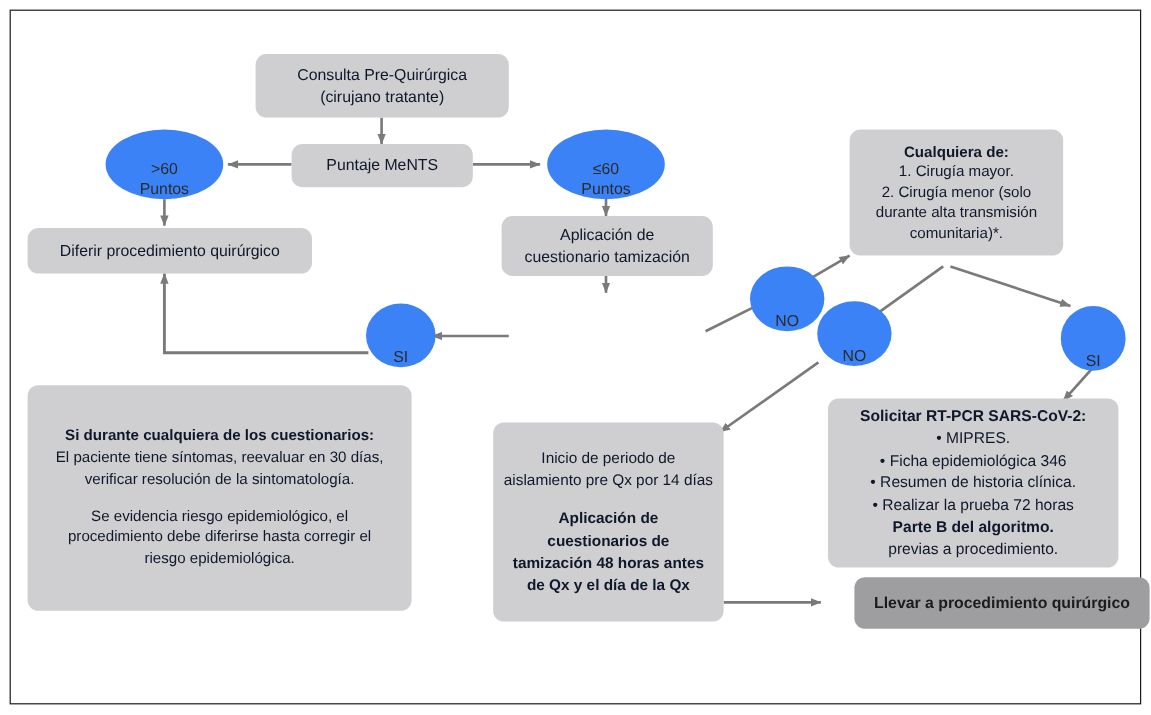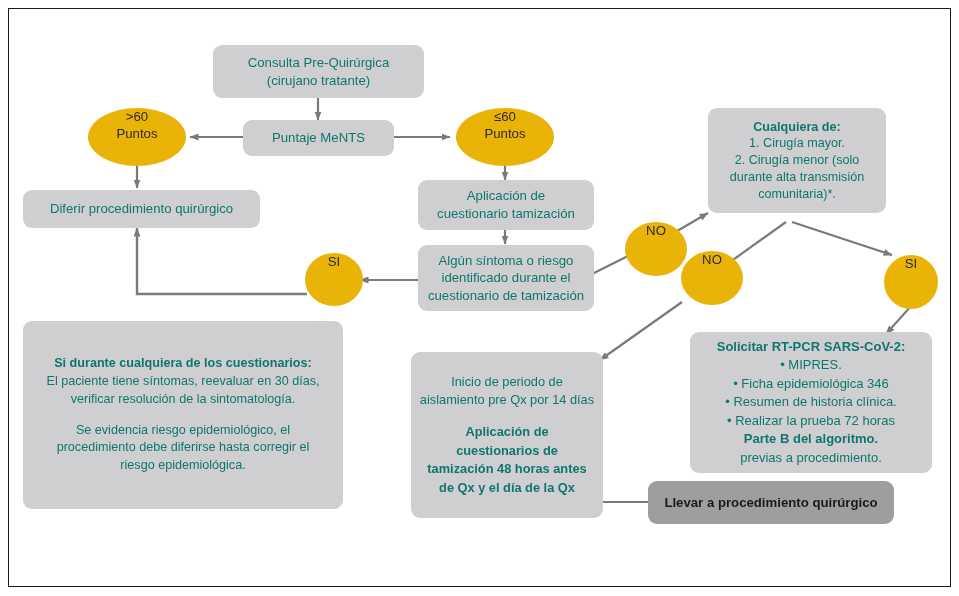--- a/index.html
+++ b/index.html
@@ -39,38 +39,38 @@
   }
   .node {
     position: absolute;
     box-sizing: border-box;
     background: #cfcfd1;
     border-radius: 9px;
     display: flex;
     align-items: center;
     justify-content: center;
     text-align: center;
-    color: #0f766e;
+    color: #0f172a;
     font-size: 13.2px;
     line-height: 1.33;
     padding: 4px 8px;
   }
   .node.dark {
     background: #9e9ea1;
     color: #1b1b1b;
     font-weight: bold;
   }
   .node .inner { width: 100%; }
   .ellipse {
     position: absolute;
     box-sizing: border-box;
-    background: #eab308;
+    background: #3b82f6;
     border-radius: 50%;
     display: flex;
-    align-items: flex-start;
+    align-items: flex-end;
     justify-content: center;
     text-align: center;
     color: #2b2b2b;
     font-size: 13.2px;
     line-height: 1.3;
   }
   .spacer { display: block; height: 13px; }
   .blist { text-align: center; }
 </style>
 </head>
@@ -151,27 +151,20 @@
     </div>
   </div>
 
   <div class="node" style="left:418px; top:180px; width:176px; height:50px;">
     <div class="inner">
       <div>Aplicación de</div>
       <div>cuestionario tamización</div>
     </div>
   </div>
 
-  <div class="node" style="left:418px; top:245px; width:176px; height:66px;">
-    <div class="inner">
-      <div>Algún síntoma o riesgo</div>
-      <div>identificado durante el</div>
-      <div>cuestionario de tamización</div>
-    </div>
-  </div>
 
   <div class="ellipse" style="left:305px; top:253px; width:58px; height:53px;">
     <div class="inner">
       <div>SI</div>
     </div>
   </div>
 
   <div class="ellipse" style="left:625px; top:222px; width:62px; height:54px;">
     <div class="inner">
       <div>NO</div>
@@ -229,19 +222,19 @@
       <div style="font-weight:bold;">Solicitar RT-PCR SARS-CoV-2:</div>
       <div>• MIPRES.</div>
       <div>• Ficha epidemiológica 346</div>
       <div>• Resumen de historia clínica.</div>
       <div>• Realizar la prueba 72 horas</div>
       <div style="font-weight:bold;">Parte B del algoritmo.</div>
       <div>previas a procedimiento.</div>
     </div>
   </div>
 
-  <div class="node dark" style="left:648px; top:481px; width:246px; height:43px;">
+  <div class="node dark" style="left:712px; top:481px; width:246px; height:43px;">
     <div class="inner">
       <div>Llevar a procedimiento quirúrgico</div>
     </div>
   </div>
 
 </div>
 
 </body></html>

